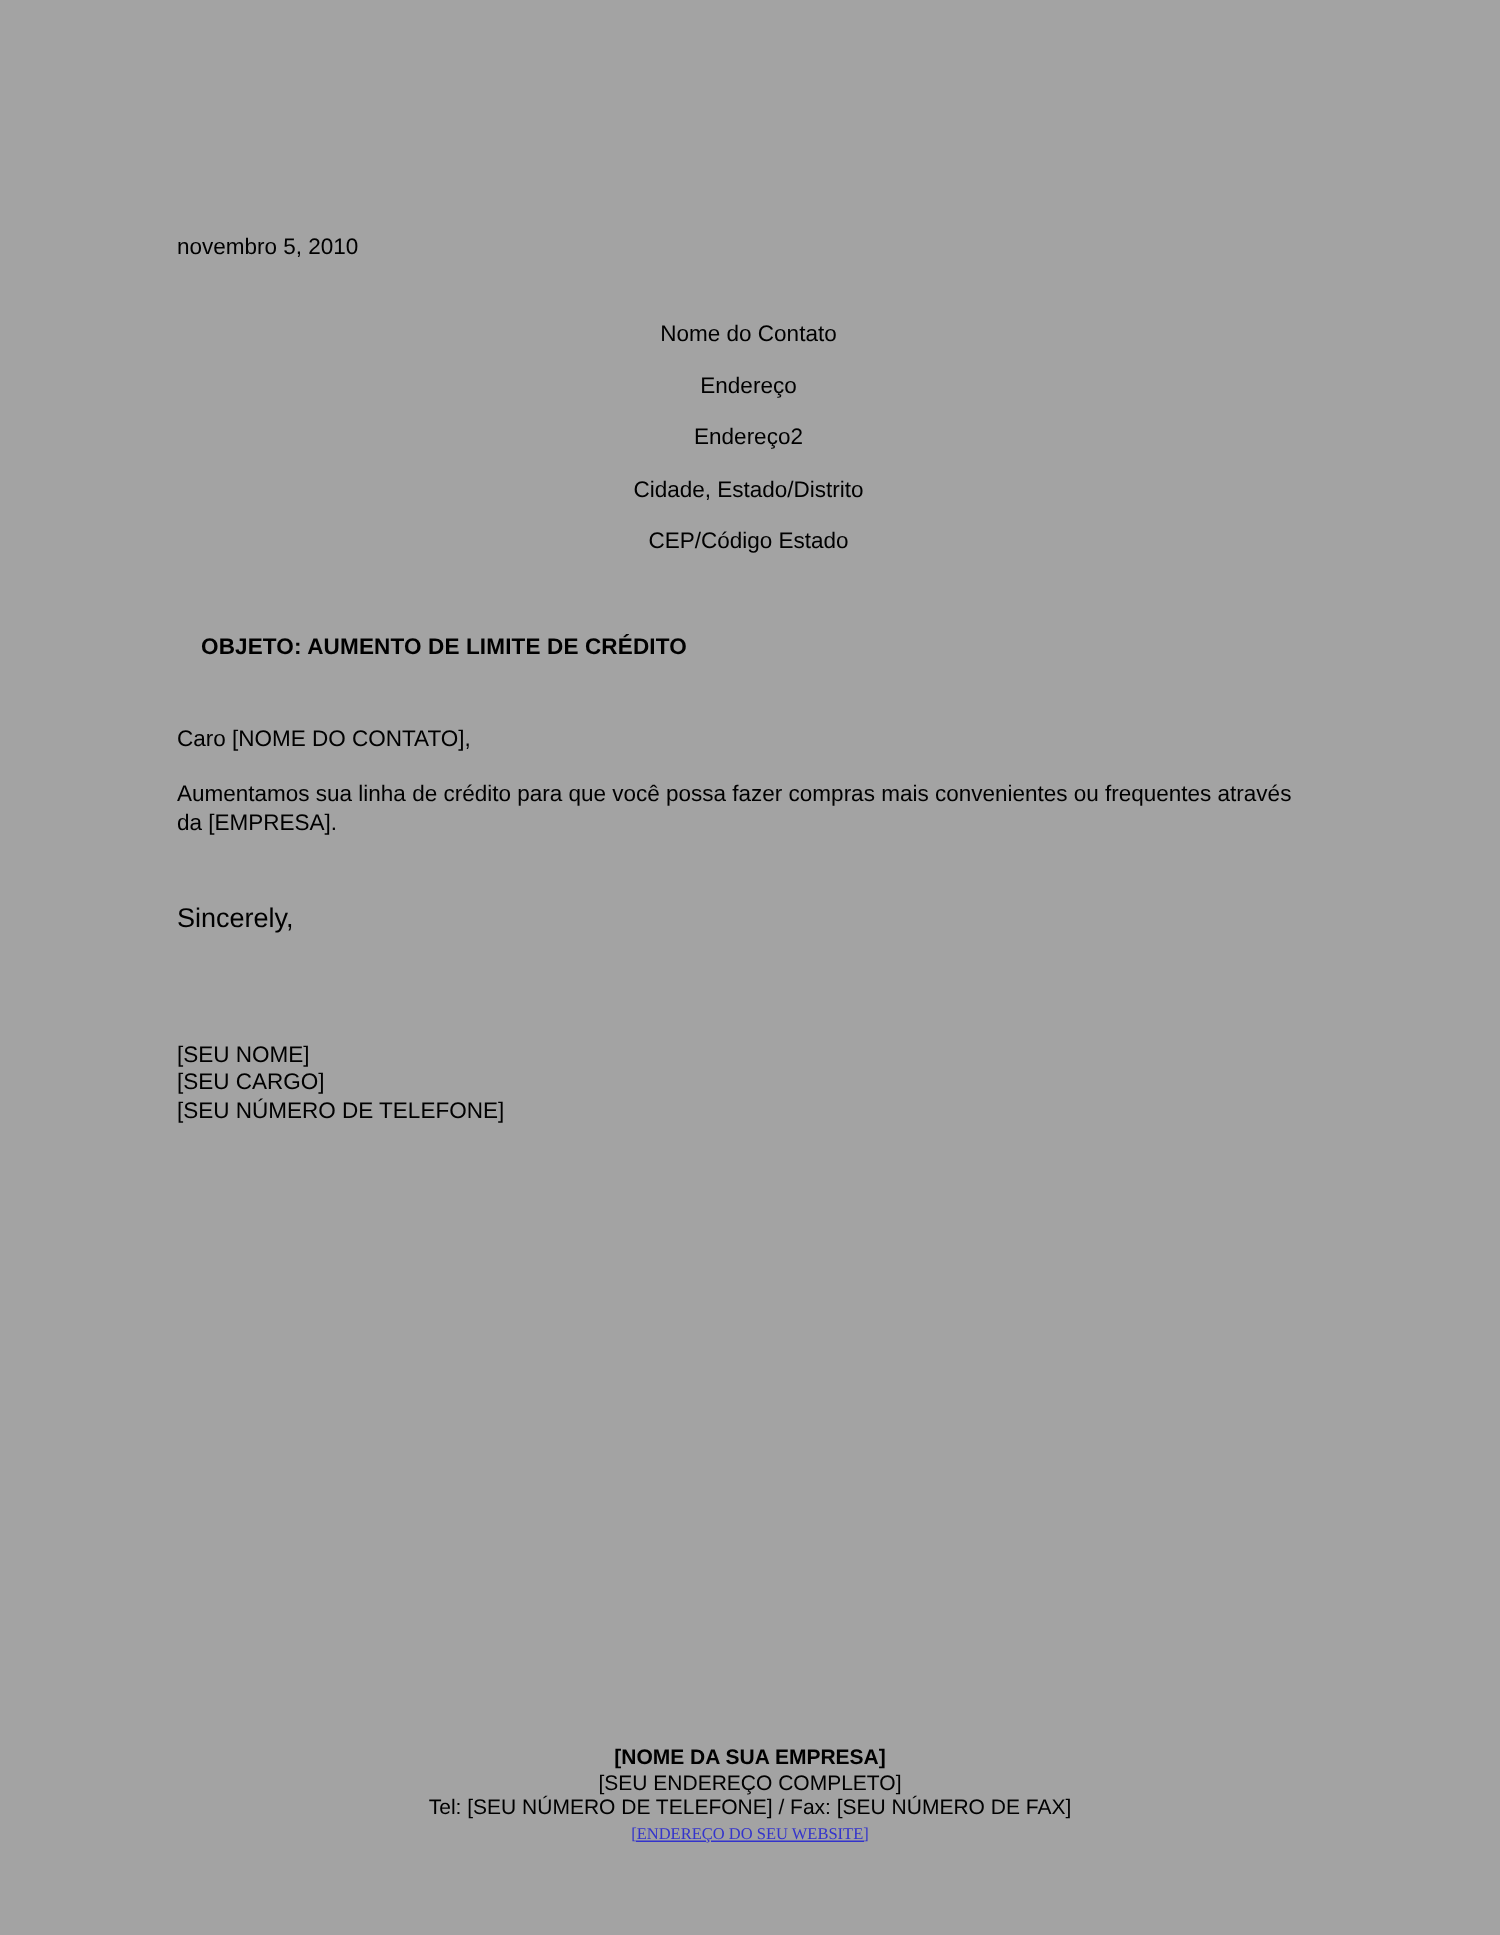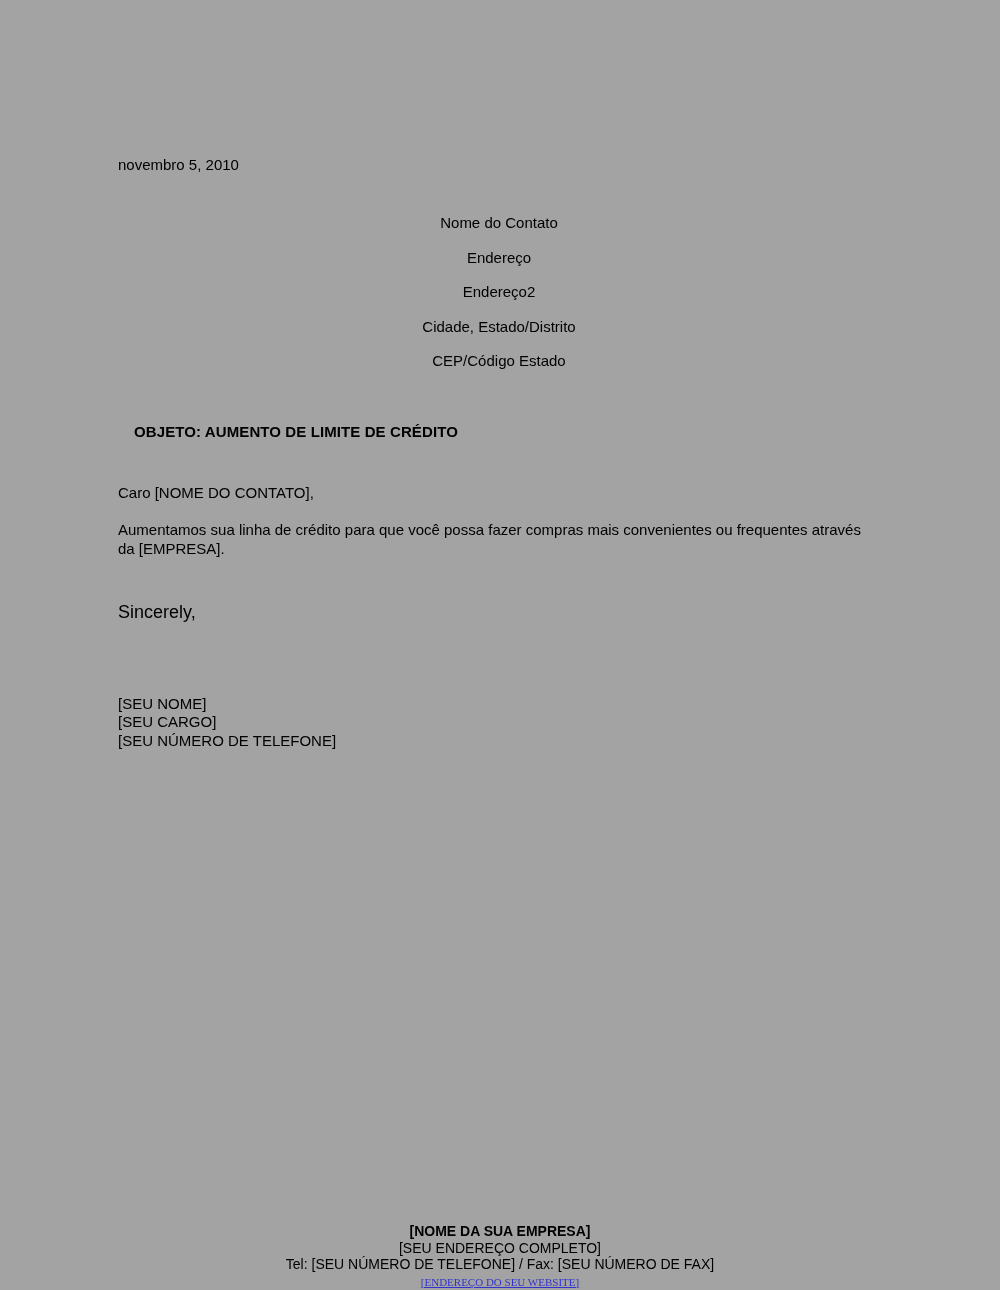--- a/index.html
+++ b/index.html
@@ -76,21 +76,21 @@
     margin-top: 74px;
   }
   .signature-block li {
     margin: 0;
     padding: 0;
   }
   .footer {
     position: absolute;
     left: 0;
     right: 0;
-    top: 1223px;
+    top: 1163px;
     text-align: center;
     font-size: 14px;
     line-height: 16.5px;
   }
   .footer-company {
     font-weight: bold;
     font-size: 14px;
   }
   .footer-line {
     font-size: 14px;

